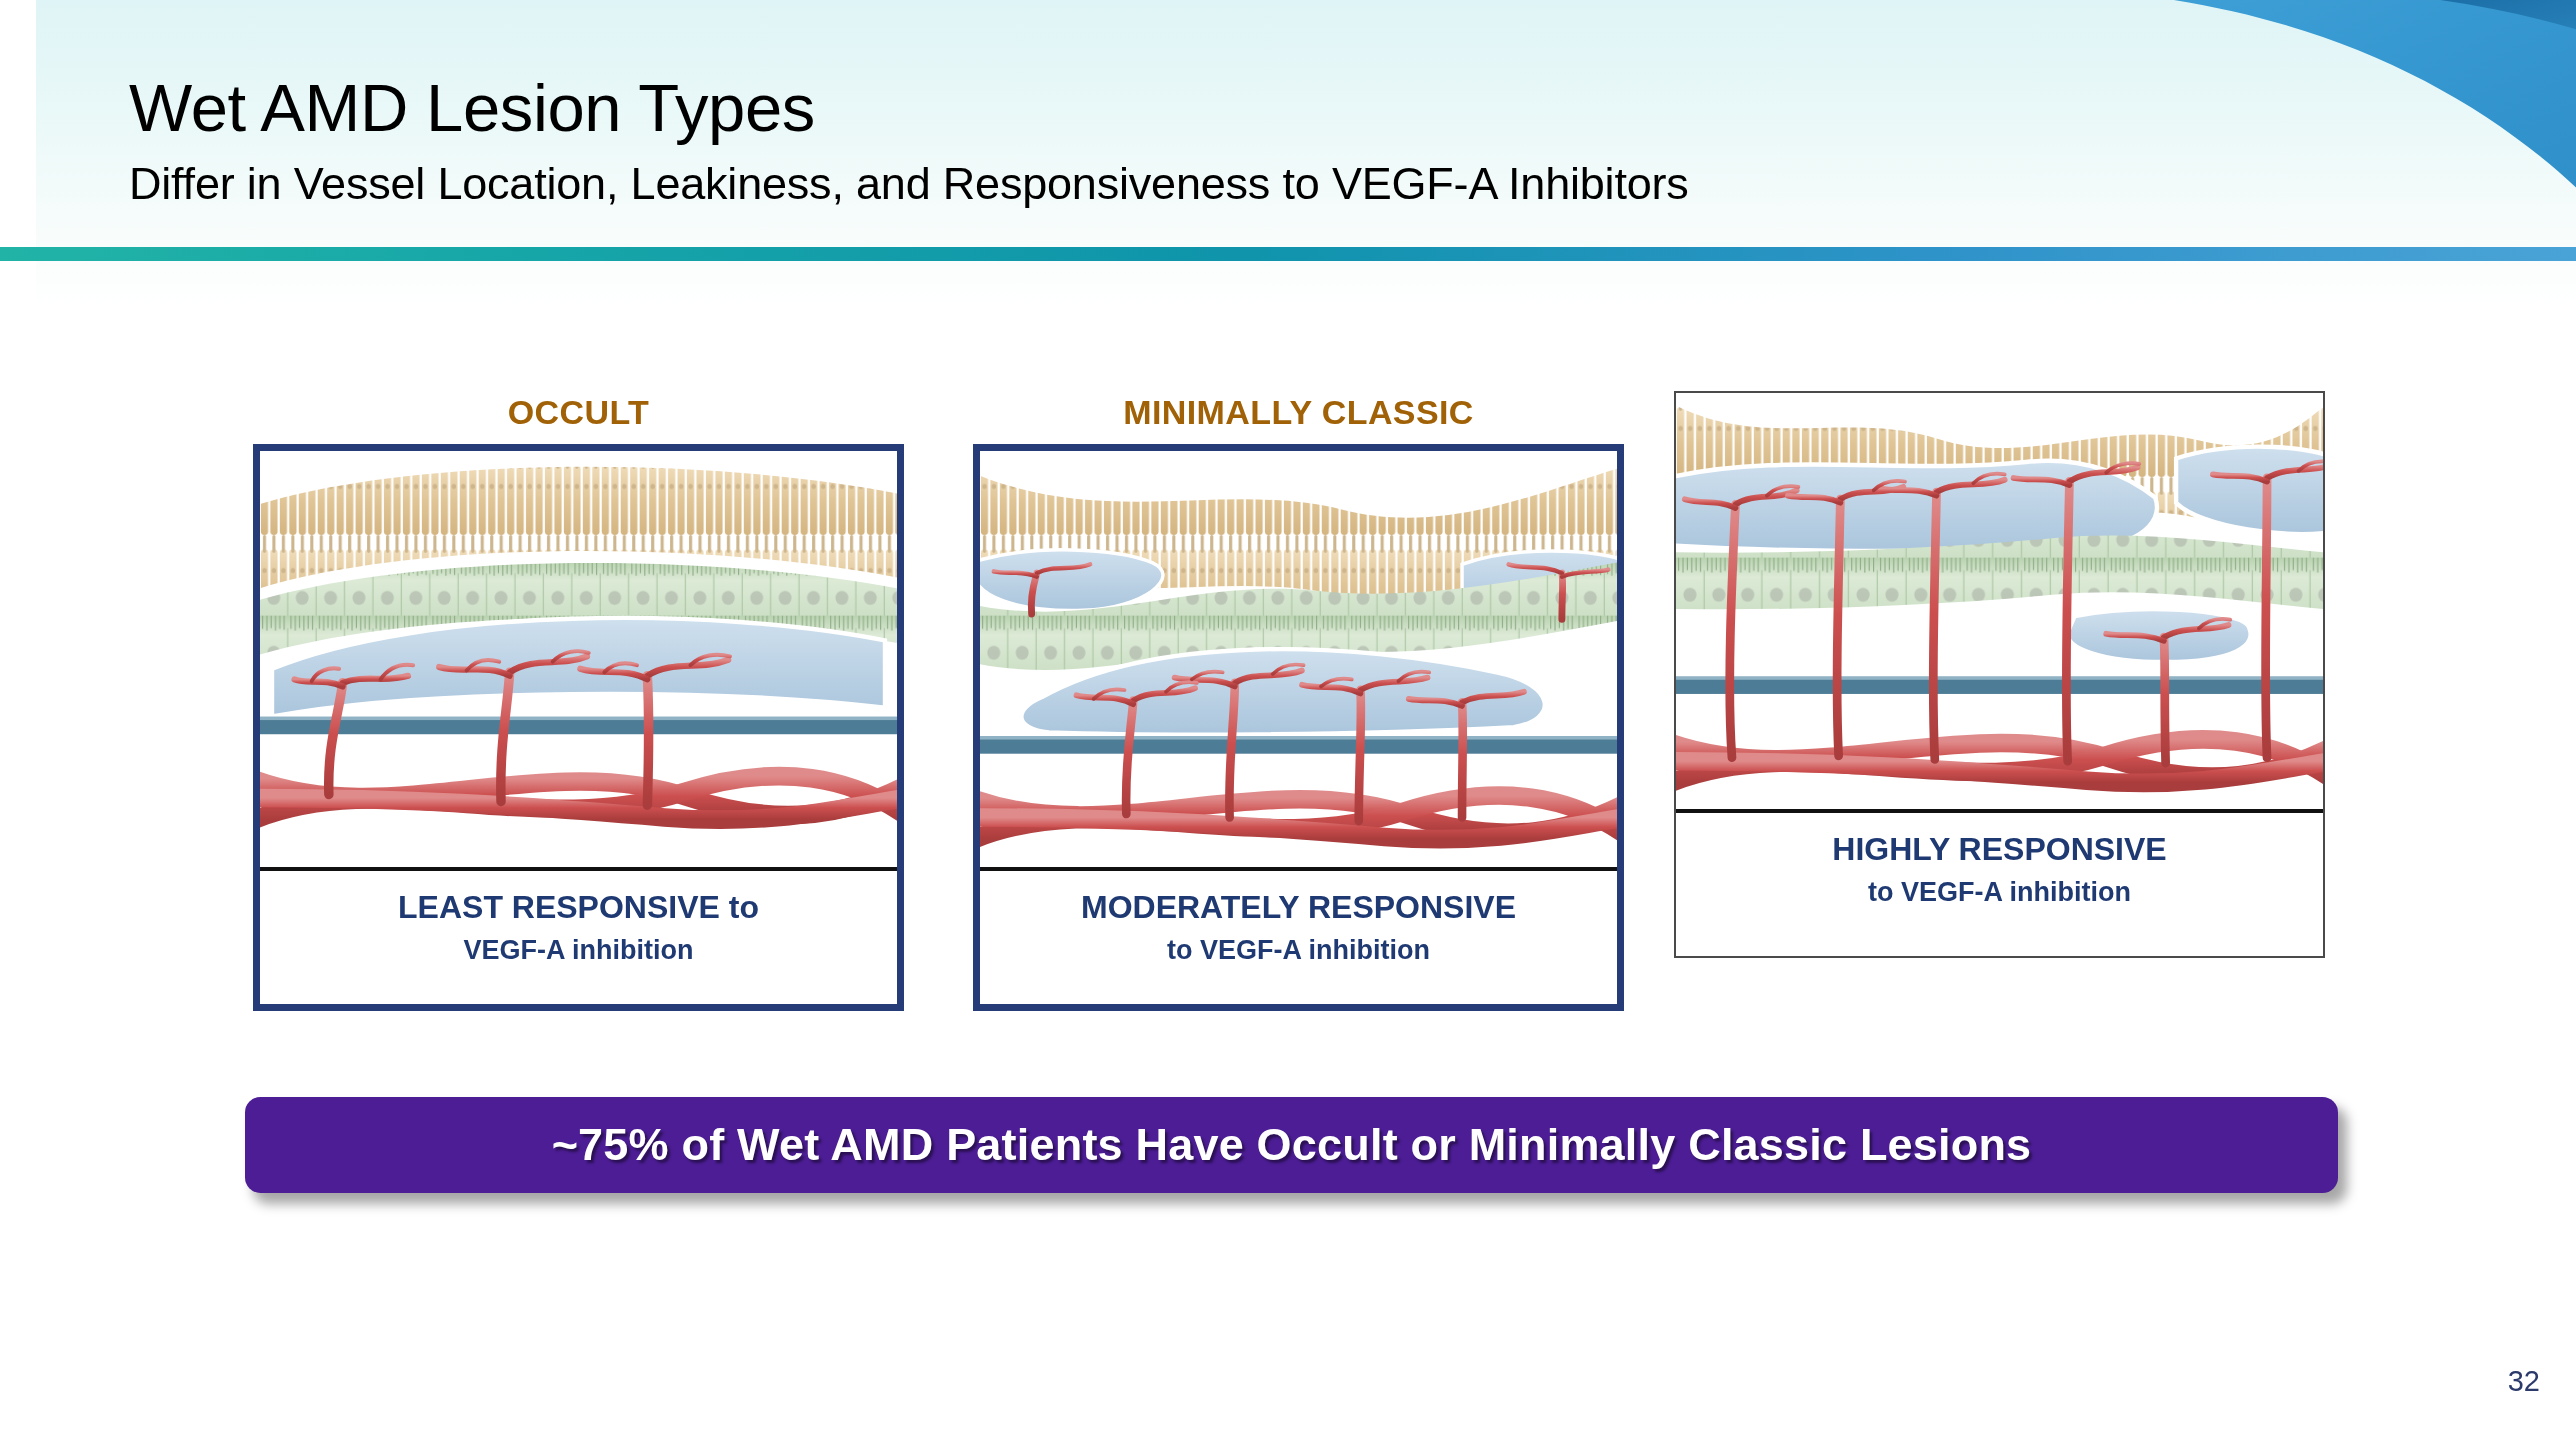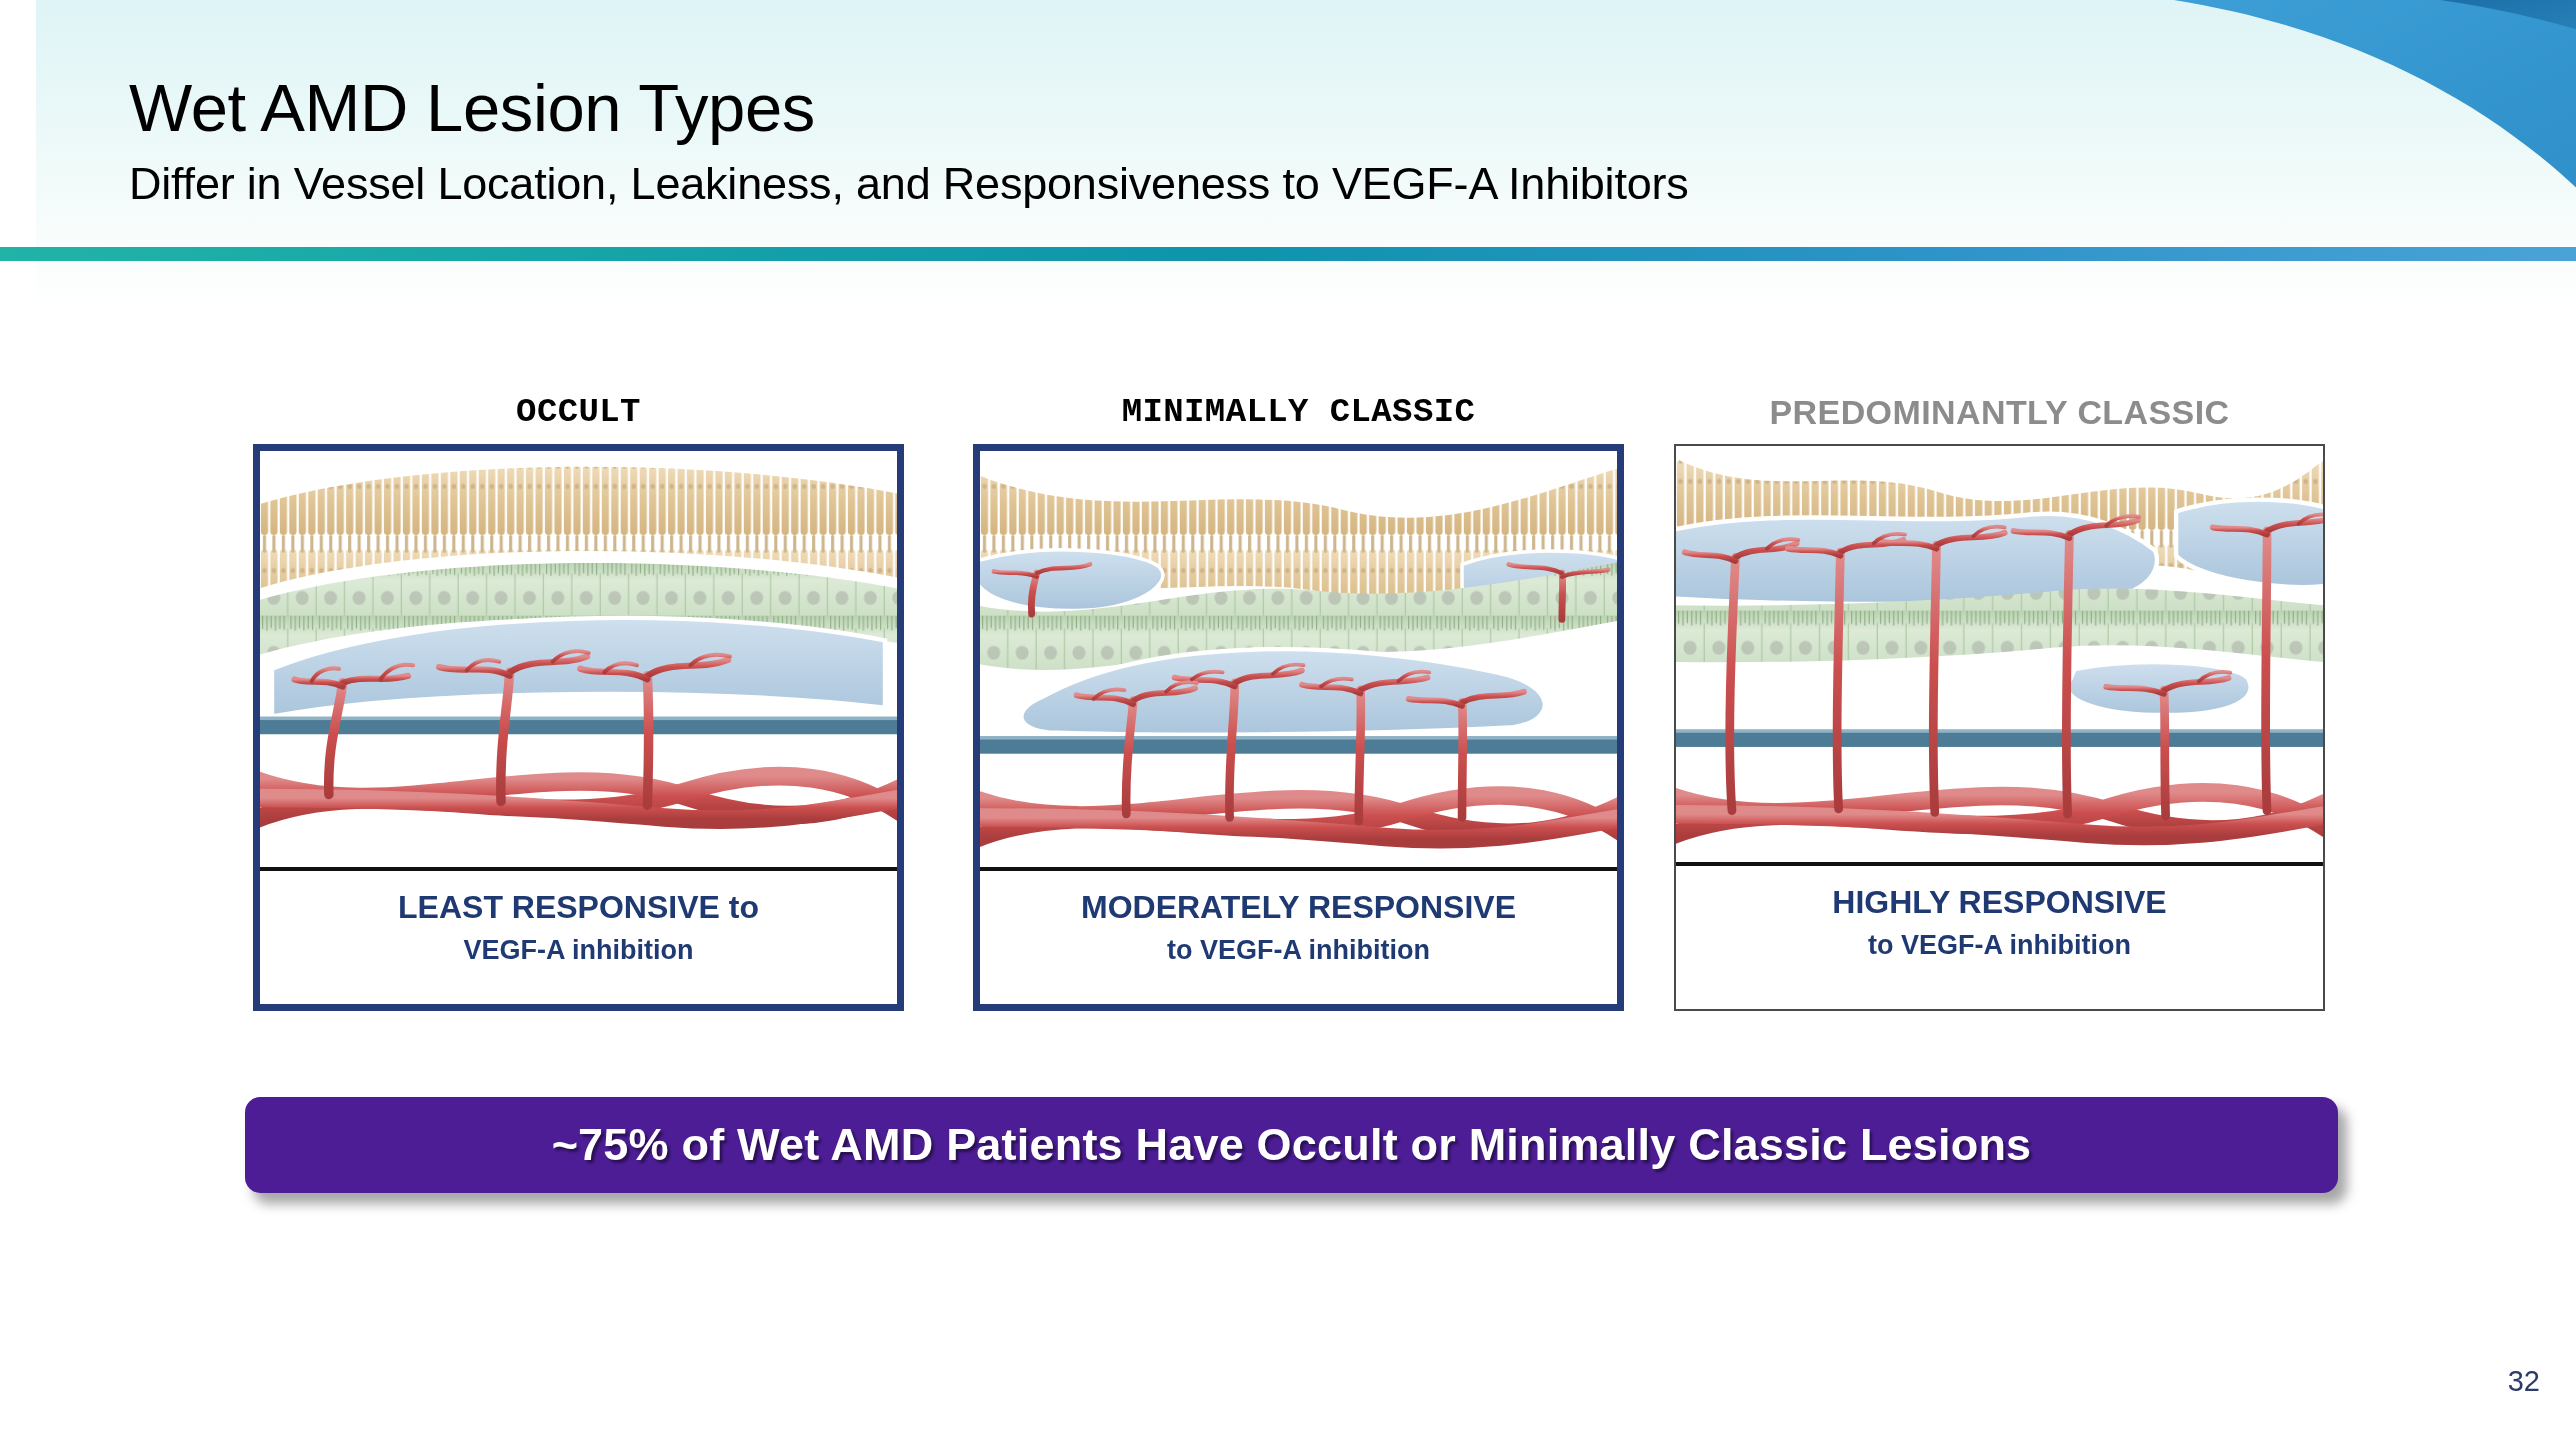--- a/index.html
+++ b/index.html
@@ -40,21 +40,21 @@
   .panel { position:absolute; top:0; width:651px; }
   .panel-1 { left:253px; }
   .panel-2 { left:973px; }
   .panel-3 { left:1674px; }
 
   .panel-title {
     height:53px; text-align:center;
     font-size:34px; font-weight:bold; letter-spacing:0.4px;
     line-height:43px; white-space:nowrap;
   }
-  .t-navy  { color:#000000;font-family:Liberation Mono, monospace; }
+  .t-navy  { color:#a16207; }
   .t-gray  { color:#8c8c8c; }
 
   .panel-box {
     position:relative; width:100%; height:567px;
     background:#ffffff; overflow:hidden;
   }
   .box-navy { border:7.7px solid #253c78; }
   .box-gray { border:2.6px solid #4a4a4a; }
 
   .illus { position:absolute; left:0; top:0; width:100%; height:416px; }
@@ -310,21 +310,20 @@
       </div>
       <div class="divider"></div>
       <div class="caption">
         <div class="cap-line1">MODERATELY RESPONSIVE</div>
         <div class="cap-line2">to VEGF-A inhibition</div>
       </div>
     </div>
   </div>
 
   <div class="panel panel-3">
-    <div class="panel-title t-gray">PREDOMINANTLY CLASSIC</div>
     <div class="panel-box box-gray">
       <div class="illus">
         <svg viewBox="0 0 740 470" preserveAspectRatio="none">
           <defs>
             <linearGradient id="tanG3" x1="0" y1="0" x2="0" y2="1">
               <stop offset="0" stop-color="#efdcb9"></stop>
                 <stop offset="0.5" stop-color="#e0c596"></stop>
                 <stop offset="1" stop-color="#d4b581"></stop>
             </linearGradient>
             <linearGradient id="grnG3" x1="0" y1="0" x2="0" y2="1">

